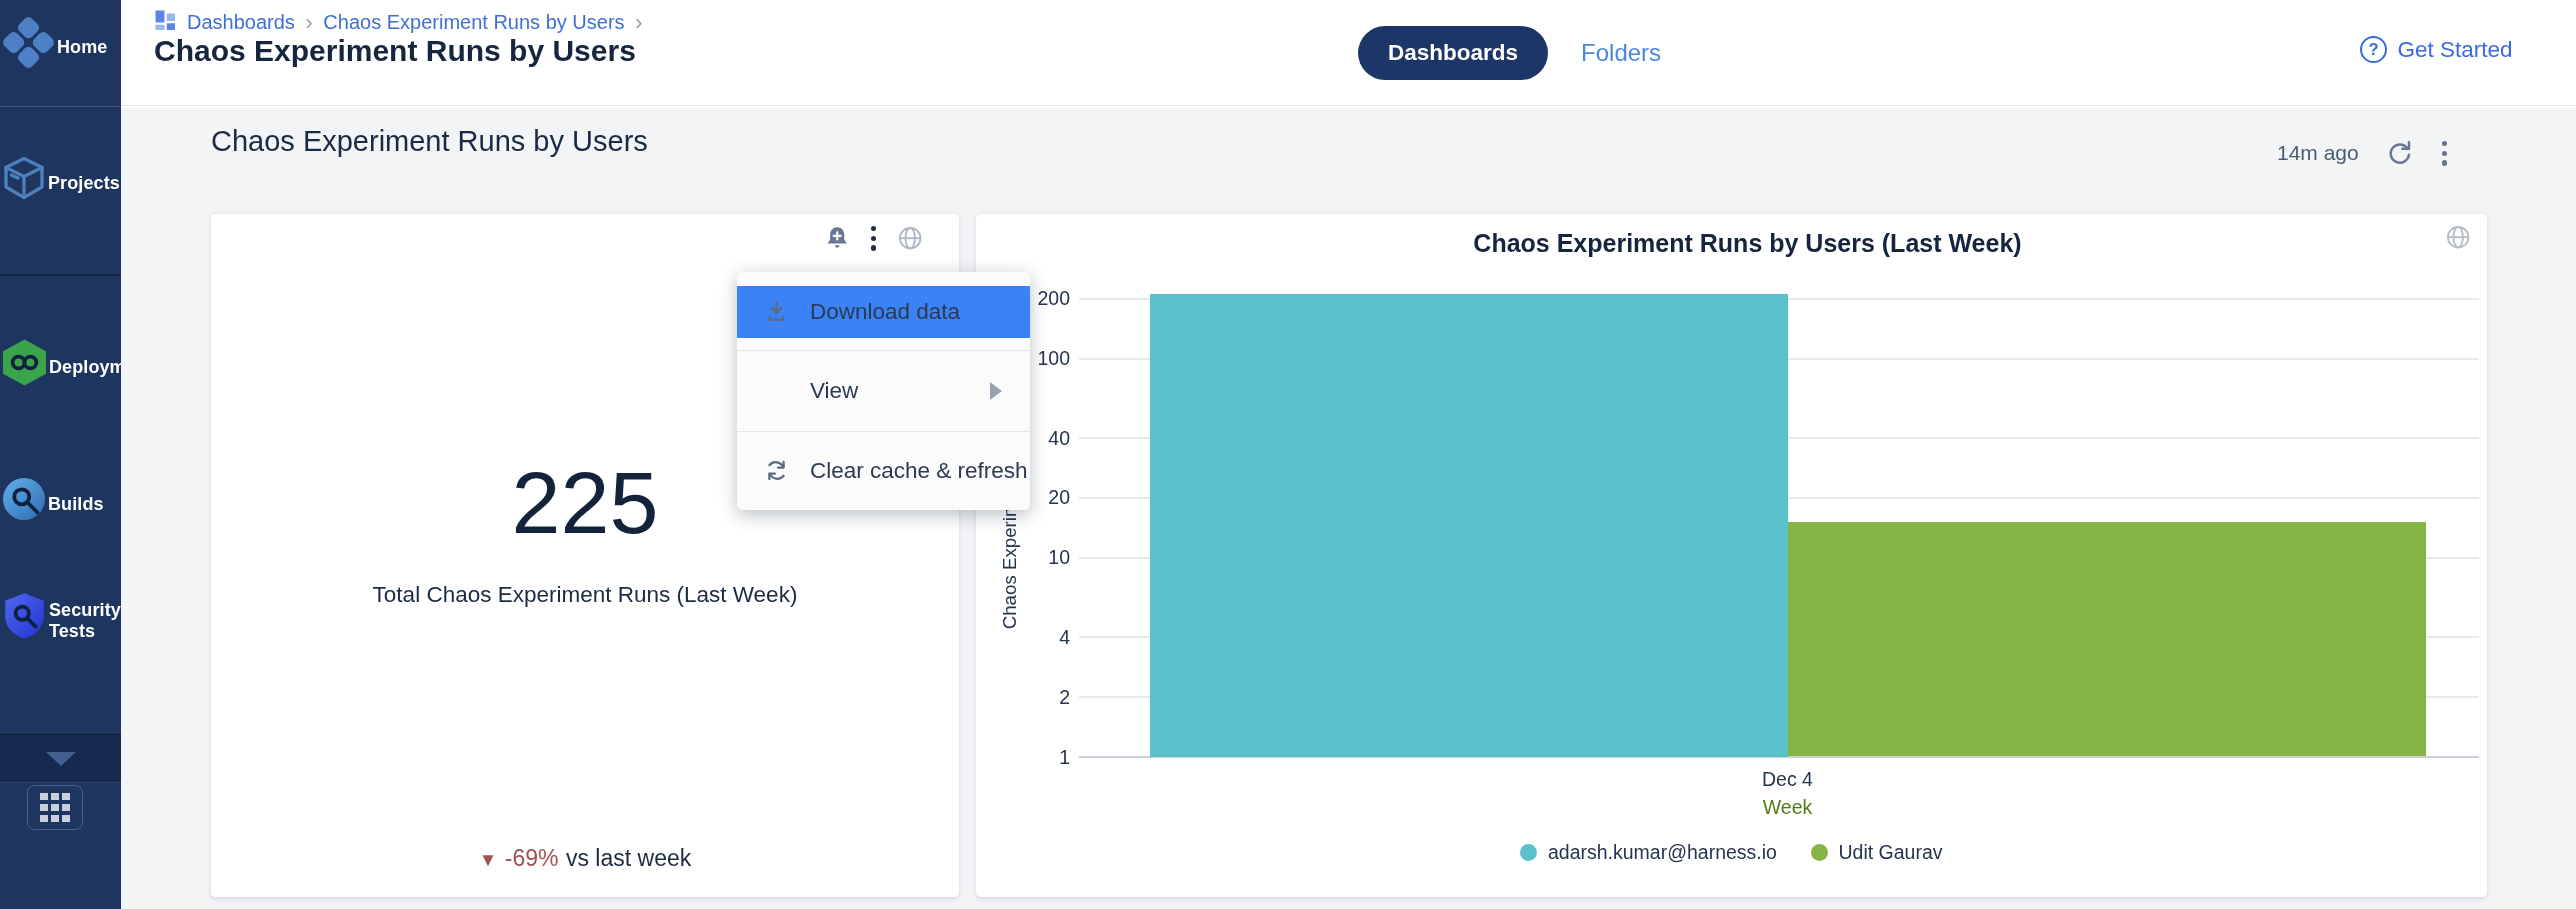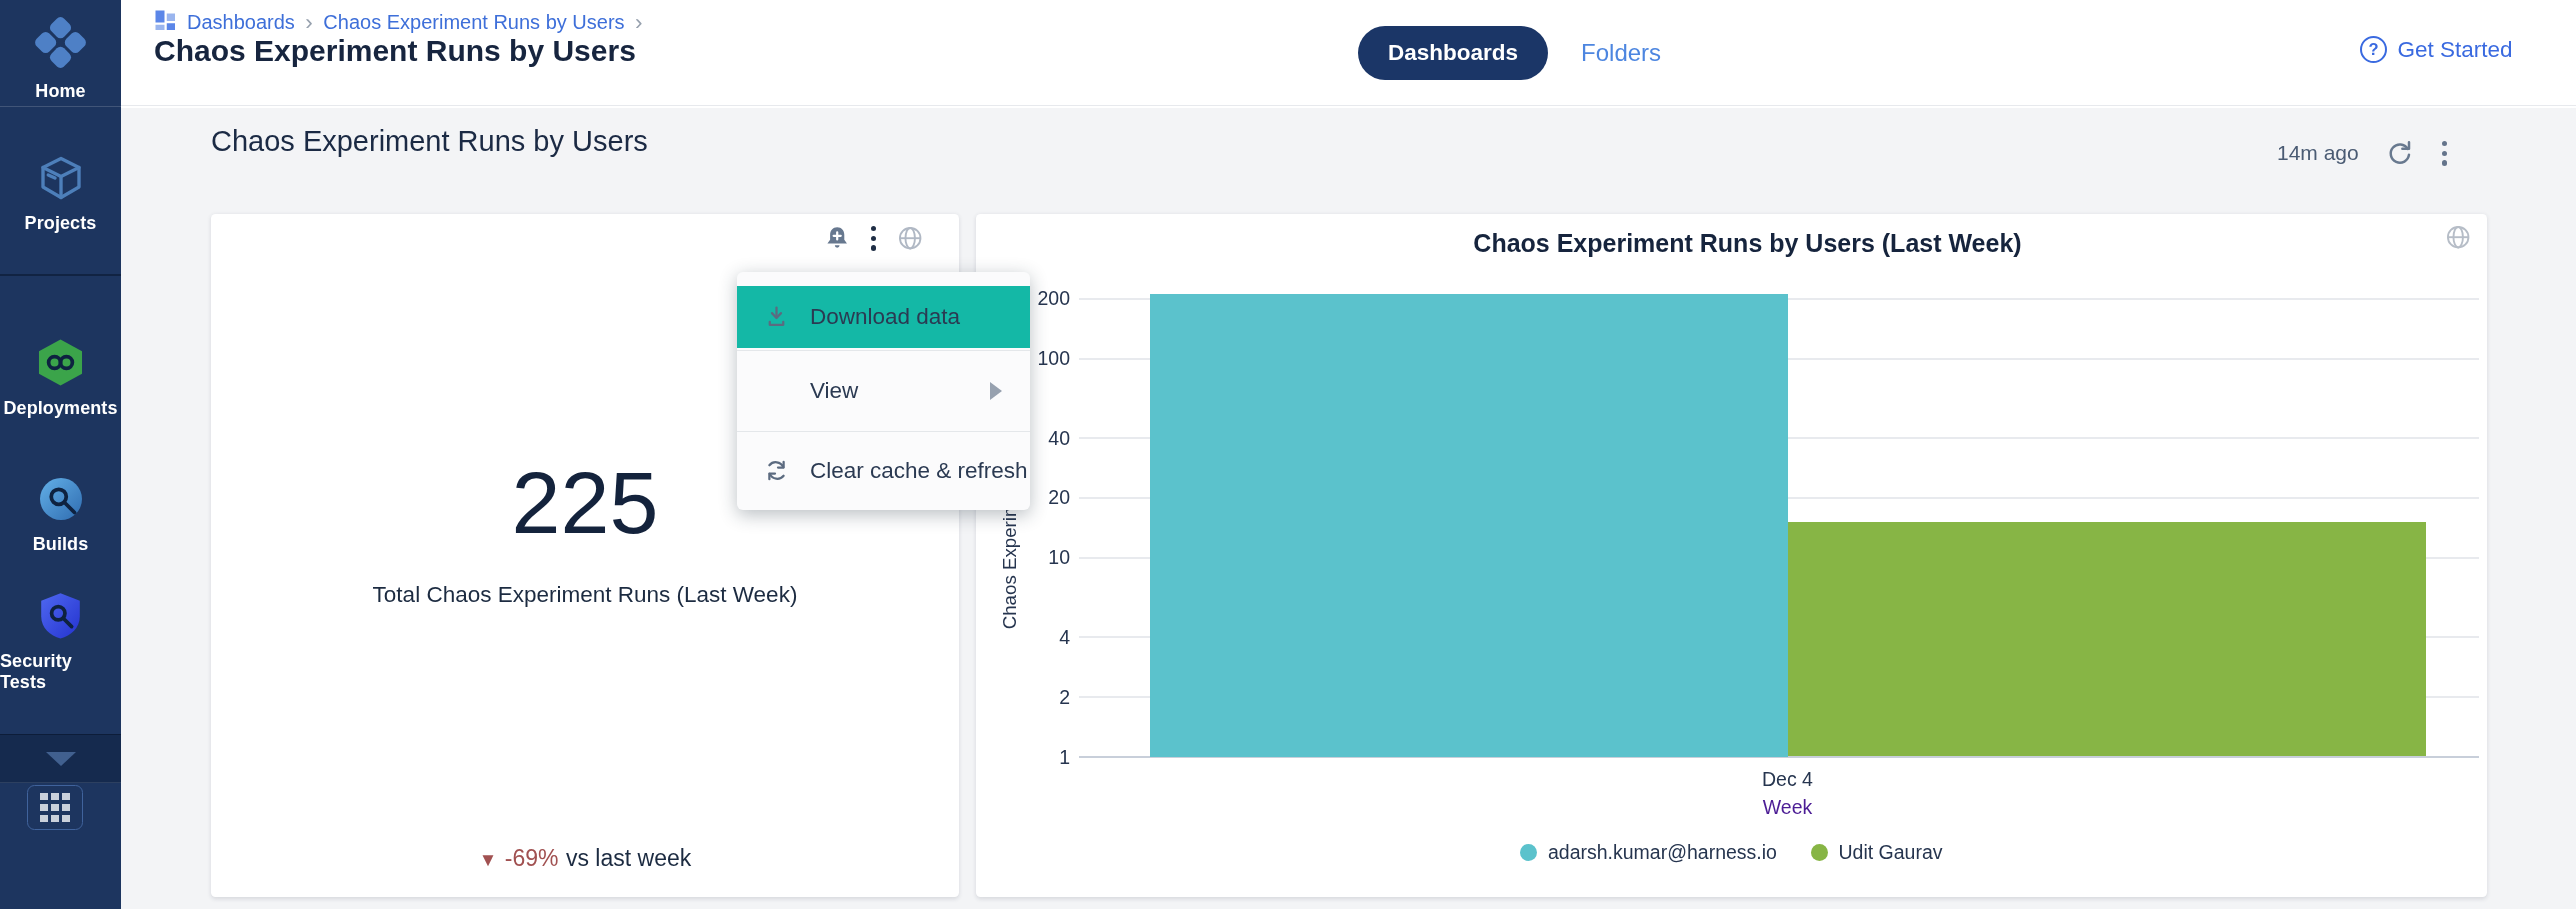--- a/index.html
+++ b/index.html
@@ -3,21 +3,21 @@
 <meta charset="utf-8">
 <style>
   * { margin:0; padding:0; box-sizing:border-box; }
   html,body { background:#ffffff; }
   .screen {
     position:relative; width:2576px; height:910px; overflow:hidden;
     font-family:"Liberation Sans", sans-serif; color:#16243d; background:#fff;
   }
   
   .sidebar { position:absolute; left:0; top:0; width:121px; height:910px; background:#1d355f; }
-  .nav-item { position:absolute; left:0; width:121px; display:flex; flex-direction:column; align-items:center; cursor:pointer; }
+  .nav-item { position:absolute; left:0; width:121px; display:flex; flex-direction:row; align-items:center; cursor:pointer; }
   .nav-item .nav-label { margin-top:7.5px; font-size:18px; font-weight:700; color:#ffffff; letter-spacing:0.1px; }
   .sb-divider1 { position:absolute; left:0; top:106px; width:121px; height:0.7px; background:rgba(255,255,255,.16); }
   .sb-divider2 { position:absolute; left:0; top:274px; width:121px; height:1.5px; background:rgba(5,14,32,.45); }
   .sb-band { position:absolute; left:0; top:734px; width:121px; height:49px; background:#152a4e;
     border-top:1.5px solid rgba(5,14,32,.45); border-bottom:0.7px solid rgba(255,255,255,.10);
     display:flex; align-items:center; justify-content:center; cursor:pointer; }
   .sb-chevron { width:0; height:0; border-left:15px solid transparent; border-right:15px solid transparent; border-top:14.2px solid #41608f; }
   .grid-btn { position:absolute; left:27px; top:785px; width:56px; height:45px; background:transparent;
     border:1.5px solid #40639c; border-radius:7.5px; display:flex; align-items:center; justify-content:center; cursor:pointer; }
   .grid-9 { display:grid; grid-template-columns:repeat(3,7.5px); grid-template-rows:repeat(3,7.5px); gap:3.7px; }
@@ -57,34 +57,34 @@
   .delta-tri { font-size:18.7px; margin-right:7.5px; }
   .delta-suffix { color:#1c2b41; margin-left:7.5px; }
   .chart-title { position:absolute; left:0; top:15px; width:100%; text-align:center; font-size:25px; font-weight:600; color:#16243d;padding-left:32px; }
   .chart-globe { position:absolute; right:15px; top:9px; }
   
   .gridline { position:absolute; height:1.5px; background:#e8eaee; }
   .gridline.axis { background:#c8cfda; }
   .ytick { position:absolute; left:0; width:94px; text-align:right; font-size:19.5px; color:#26354f; }
   .bar { position:absolute; cursor:pointer; }
   .xcat { position:absolute; width:225px; text-align:center; font-size:19.5px; color:#26354f; }
-  .xaxis-title { position:absolute; width:225px; text-align:center; font-size:19.5px; color:#4c1d95; }
+  .xaxis-title { position:absolute; width:225px; text-align:center; font-size:19.5px; color:#4d7c0f; }
   .yaxis-title { position:absolute; white-space:nowrap; font-size:18.7px; color:#26354f;
     transform:translate(-50%,-50%) rotate(-90deg); }
   .legend { position:absolute; left:0; top:627px; width:100%; display:flex; justify-content:center; gap:34px; }
   .legend-item { display:flex; align-items:center; gap:10.5px; cursor:pointer; }
   .legend-dot { width:17px; height:17px; border-radius:50%; }
   .legend-label { font-size:19.5px; color:#26354f; }
   
   .ctx-menu { position:absolute; left:737px; top:272px; width:293px; height:238px; background:#fbfbfc;
     border-radius:6px; box-shadow:0 4.5px 18px rgba(31,45,61,.30); z-index:10; }
   .ctx-row { position:absolute; left:0; width:293px; display:flex; align-items:center; cursor:pointer; color:#2b3a52; font-size:22.5px; }
   .ctx-row .ctx-icon { position:absolute; left:25.5px; display:flex; }
   .ctx-row .ctx-label { position:absolute; left:73px; white-space:nowrap; }
-  .ctx-row1 { top:13.5px; height:62px; background:#14b8a6; }
+  .ctx-row1 { top:13.5px; height:52px; background:#3b82f6; }
   .ctx-row2 { top:79px; height:80px; }
   .ctx-row3 { top:159px; height:79px; }
   .ctx-div { position:absolute; left:0; width:293px; height:0.7px; background:#e4e7ea; }
   .ctx-arrow { position:absolute; right:28.4px; width:0; height:0; border-top:9.7px solid transparent;
     border-bottom:9.7px solid transparent; border-left:12.7px solid #97a1af; }
 </style>
 </head>
 <body>
 
 <div class="screen">

